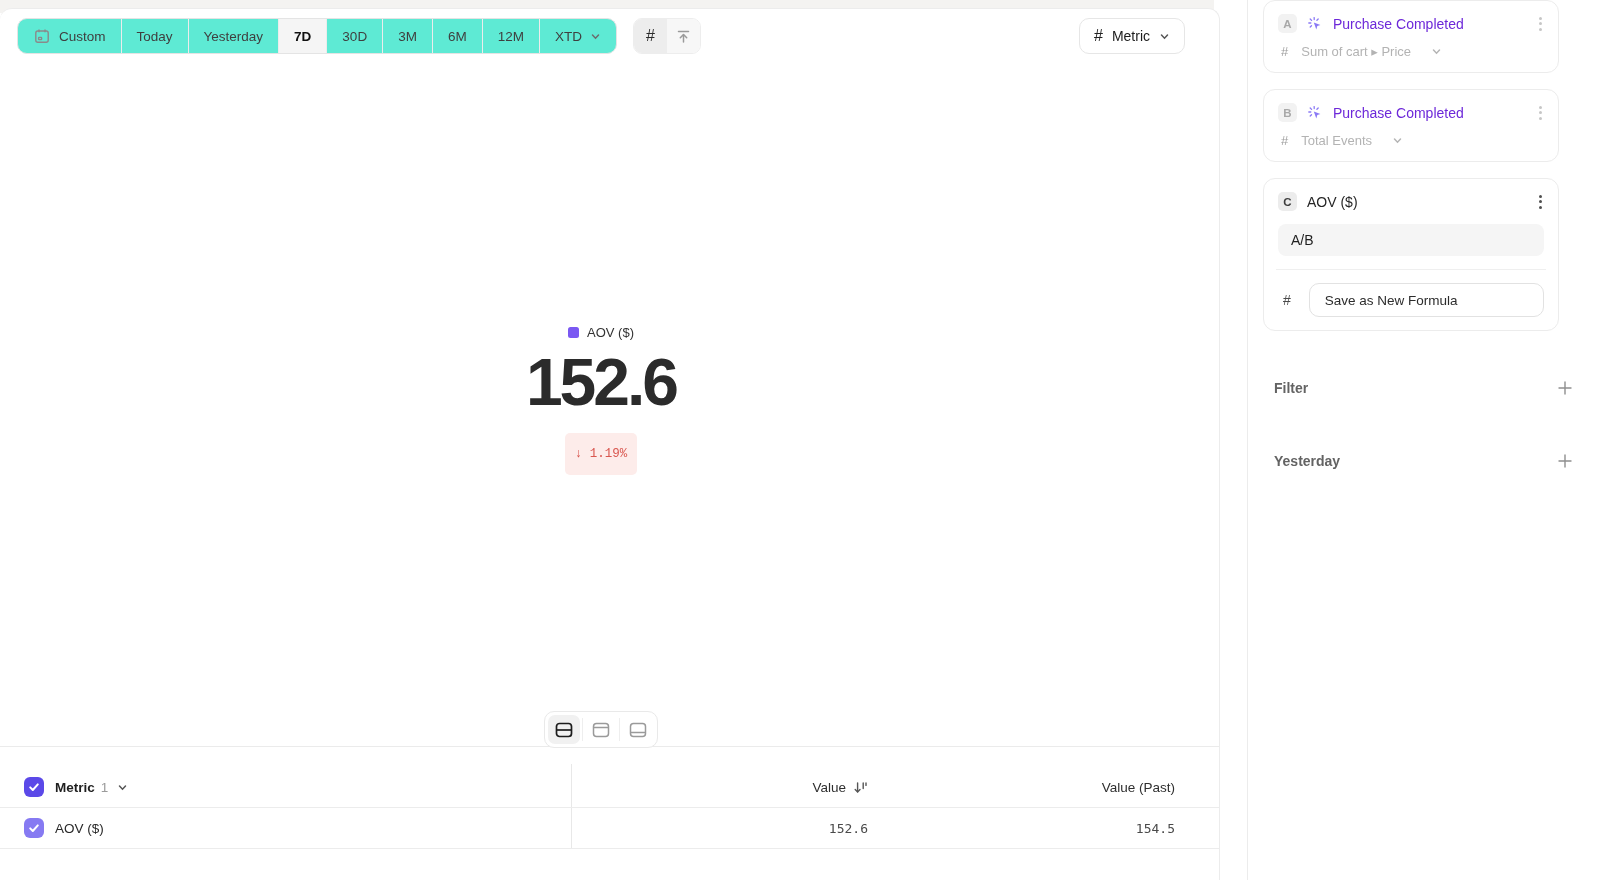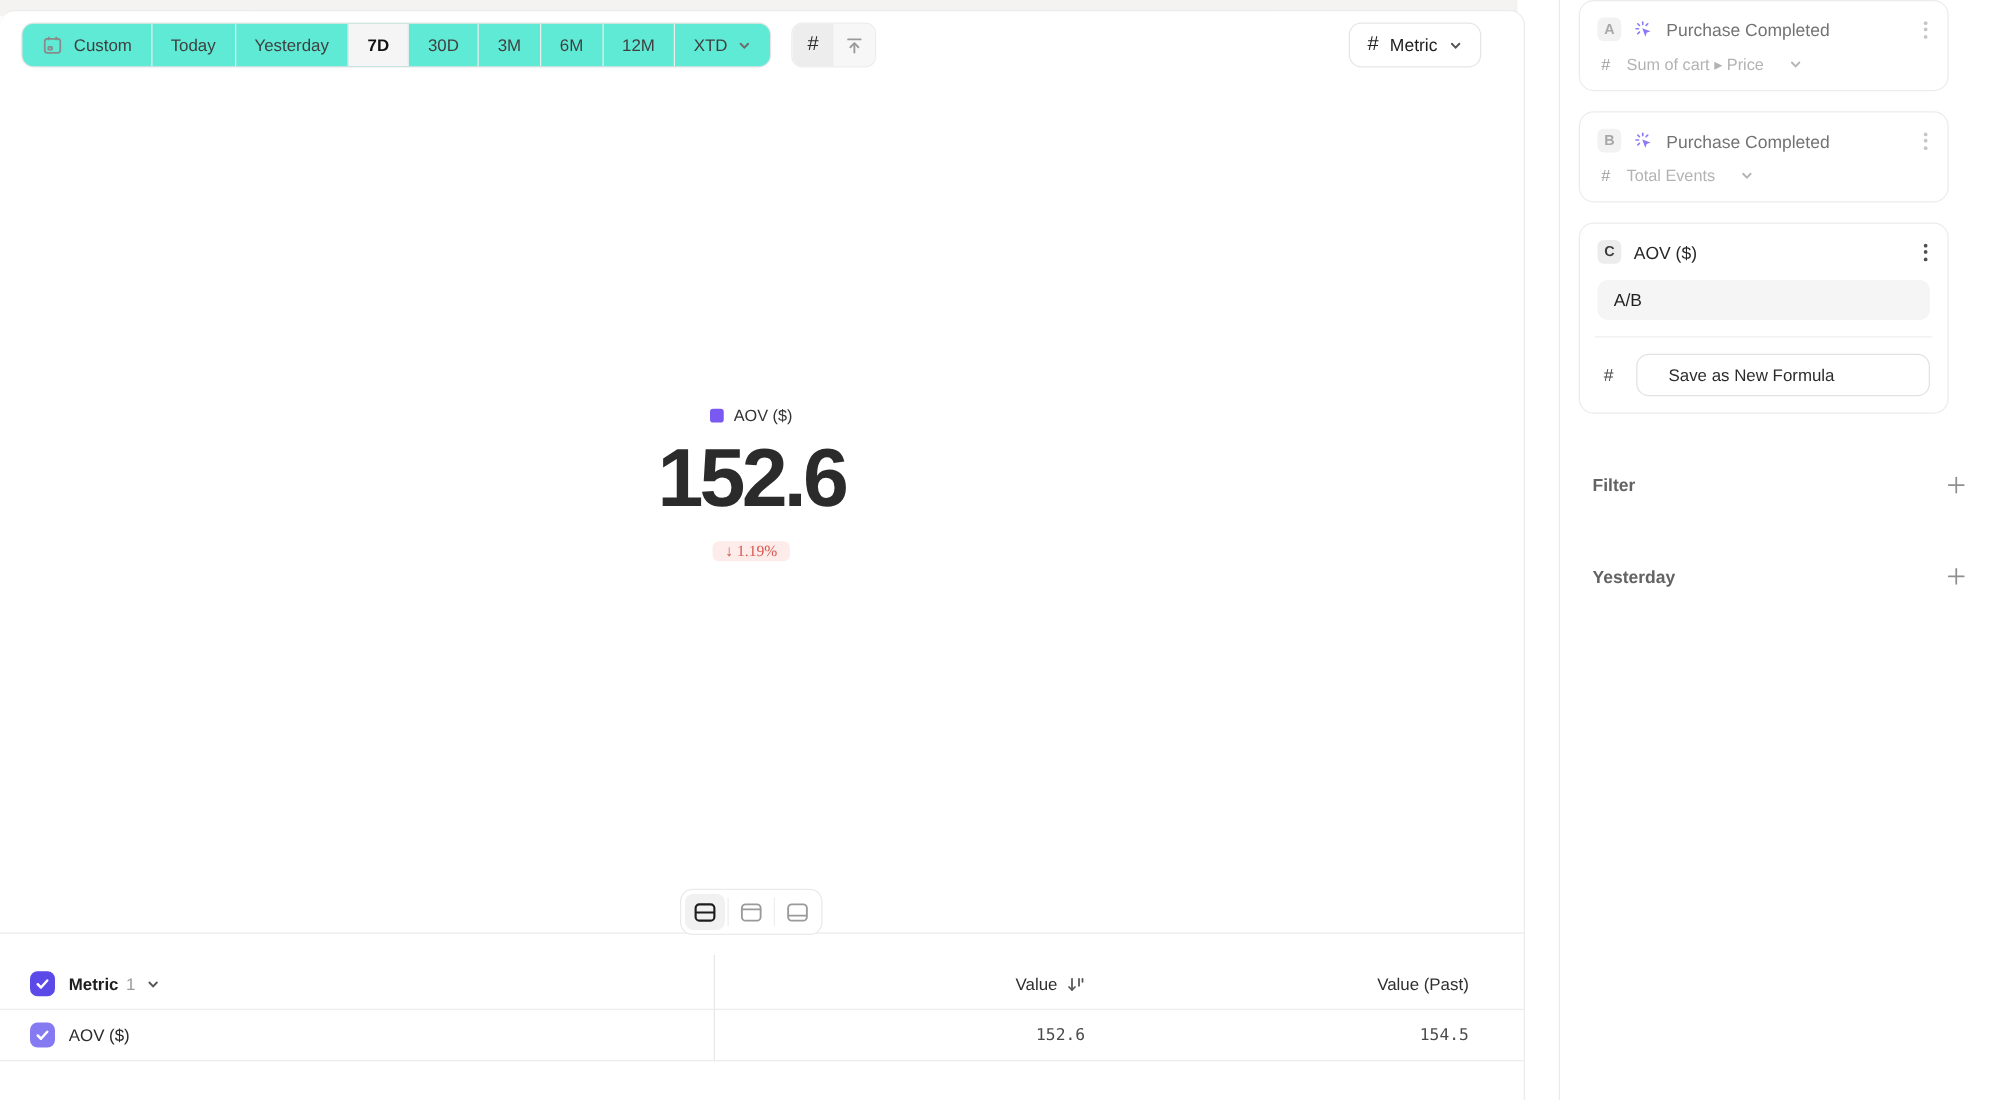--- a/index.html
+++ b/index.html
@@ -26,21 +26,21 @@
   .metric-btn { margin-left:auto; margin-right:17px; height:36px; display:flex; align-items:center; gap:9px; padding:0 14px; border:1px solid #e6e6e6; border-radius:10px; background:#fff; font-size:14px; font-weight:500; color:#1c1c1c; }
   .metric-btn .hash { font-size:16px; font-weight:400; color:#222; }
 
   
   .kpi { position:absolute; left:0; top:0; width:1202px; text-align:center; }
   .kpi-legend { position:absolute; top:316px; left:0; width:100%; display:flex; align-items:center; justify-content:center; gap:8px; }
   .legend-swatch { width:11px; height:11px; border-radius:2.5px; }
   .legend-label { font-size:13px; font-weight:500; color:#333; }
   .kpi-value { position:absolute; top:338px; left:0; width:100%; font-size:66px; line-height:70px; font-weight:700; letter-spacing:-3px; color:#2b2b2b; }
   .kpi-badge-row { position:absolute; top:424px; left:0; width:100%; display:flex; justify-content:center; }
-  .kpi-badge { display:flex; align-items:center; height:16px; padding:0 10px; border-radius:5px; font-family:Liberation Serif, serif; font-size:12.5px; }
+  .kpi-badge { display:flex; align-items:center; height:42px; padding:0 10px; border-radius:5px; font-family:Liberation Mono, monospace; font-size:12.5px; }
 
   
   .chart-table-divider { position:absolute; left:0; top:737px; width:100%; height:1px; background:#ebebeb; }
   .layout-switcher { position:absolute; left:601px; top:702px; transform:translateX(-50%); display:flex; background:#fff; border:1px solid #e9e9e9; border-radius:10px; padding:3px; z-index:2; }
   .ls-btn { width:32px; height:29px; display:flex; align-items:center; justify-content:center; border-radius:7px; cursor:pointer; }
   .ls-btn.selected { background:#f1f1f1; }
   .ls-sep { width:1px; background:#eeeeee; margin:3px 2px; }
 
   
   .tbl-col-sep { position:absolute; left:571px; top:755px; width:1px; height:85px; background:#e8e8e8; }
@@ -58,33 +58,33 @@
   .mono-val { font-family:"DejaVu Sans Mono", monospace; font-size:13px; color:#4a4a4a; }
 
   
   .sidebar { position:absolute; left:1247px; top:0; width:353px; height:880px; background:#fff; border-left:1px solid #ececec; padding:0 27px 0 15px; }
   .side-header { display:flex; align-items:center; justify-content:space-between; padding:33px 0 16px 11px; }
   .side-title { font-size:14.5px; font-weight:700; color:#1d1d1d; }
   .metric-card { border:1px solid #ececec; border-radius:12px; padding:13px 14px; margin:0 14px 16px 0; background:#fff; }
   .mc-row1 { display:flex; align-items:center; gap:10px; }
   .mc-badge { width:19px; height:19px; border-radius:5px; background:#f2f2f2; display:flex; align-items:center; justify-content:center; font-size:11.5px; font-weight:700; color:#a8a8a8; flex-shrink:0; }
   .mc-badge.active { background:#ececec; color:#3c3c3c; }
-  .mc-title { font-size:14px; color:#737373; font-weight:500; }
+  .mc-title { font-size:14px; color:#6d28d9; font-weight:500; }
   .mc-title.active { color:#262626; }
   .kebab { margin-left:auto; display:flex; flex-direction:column; gap:2.5px; padding:2px; cursor:pointer; }
   .kebab i { width:3px; height:3px; border-radius:50%; background:#c6c6c6; }
   .kebab.active i { background:#4f4f4f; }
   .mc-row2 { display:flex; align-items:center; gap:13px; margin-top:11px; padding-left:3px; }
   .mc-hash { font-size:13px; color:#9e9e9e; }
   .mc-agg { font-size:13px; color:#b3b3b3; display:flex; align-items:center; gap:20px; cursor:pointer; }
   .formula-input { margin-top:13px; height:32px; background:#f5f5f5; border-radius:8px; display:flex; align-items:center; padding:0 13px; font-size:14px; color:#1f1f1f; cursor:text; }
   .mc-divider { height:1px; background:#efefef; margin:13px -2px 0; }
   .mc-save-row { display:flex; align-items:center; gap:18px; margin-top:13px; padding-left:5px; }
   .save-hash { font-size:14px; color:#4a4a4a; }
-  .save-btn { flex:1; height:34px; border:1px solid #e2e2e2; border-radius:10px; background:#fff; display:flex; align-items:center; padding:0 25px; font-size:13.5px; font-weight:500; color:#2c2c2c; cursor:pointer; }
+  .save-btn { flex:1; height:34px; border:1px solid #e2e2e2; border-radius:10px; background:#fff; display:flex; align-items:center; padding:0 15px; font-size:13.5px; font-weight:500; color:#2c2c2c; cursor:pointer; }
   .side-section { display:flex; align-items:center; justify-content:space-between; padding-left:11px; margin-right:0; }
   .side-section.filter { margin-top:49px; }
   .side-section.breakdown { margin-top:57px; }
   .section-title { font-size:14px; font-weight:700; color:#636363; }
   .icon-btn { display:flex; align-items:center; justify-content:center; cursor:pointer; }
   svg { display:block; }
 </style>
 </head>
 <body>
 

